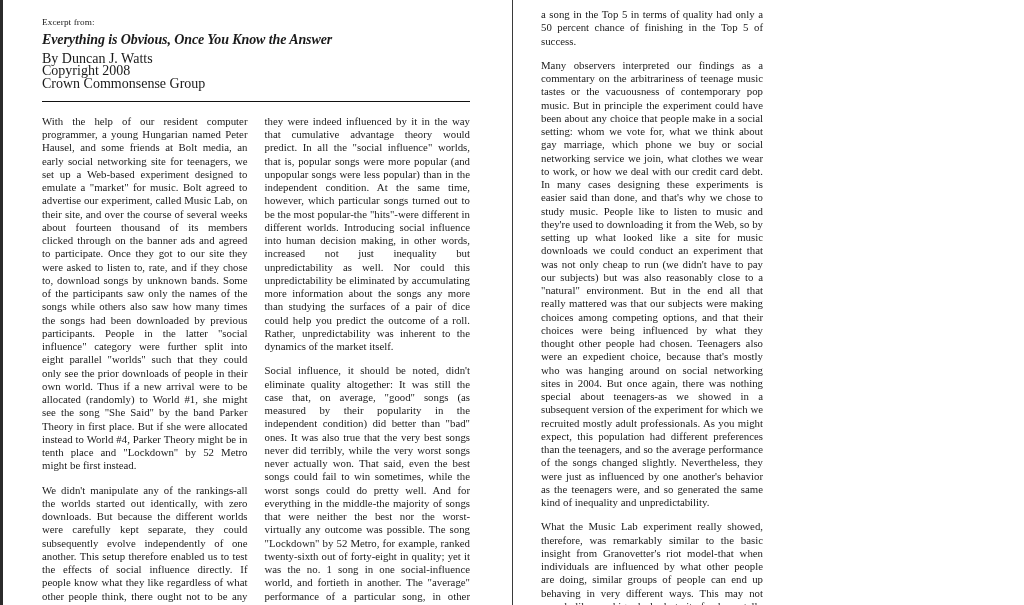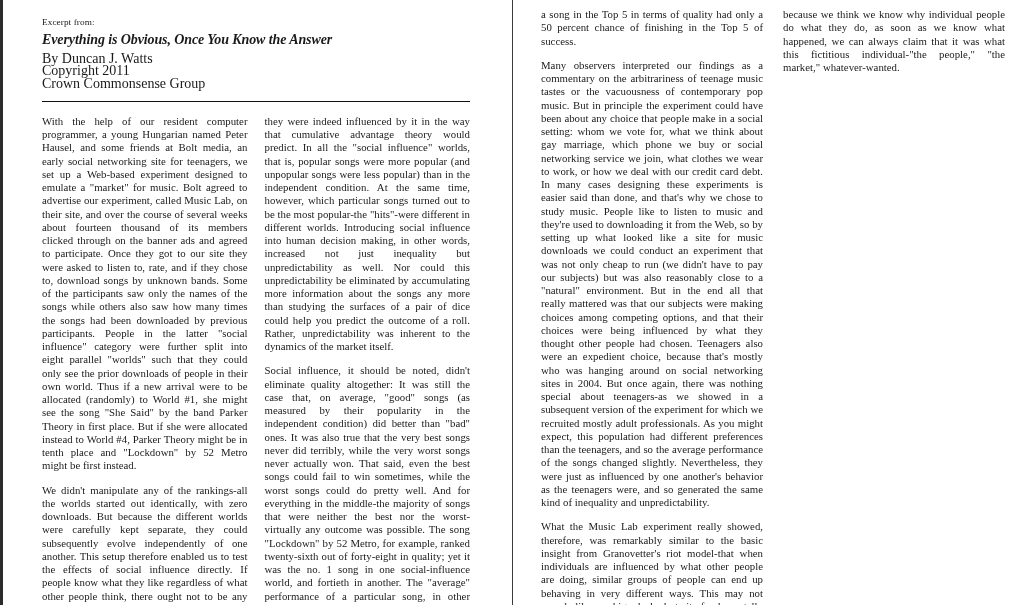--- a/index.html
+++ b/index.html
@@ -114,21 +114,21 @@
 <body>
 
 <div id="viewer">
 
   <div class="page page-left">
 
     <div class="excerpt-header">
       <div class="excerpt-label">Excerpt from:</div>
       <div class="book-title">Everything is Obvious, Once You Know the Answer</div>
       <div class="byline">By Duncan J. Watts</div>
-      <div class="copyright">Copyright 2011</div>
+      <div class="copyright">Copyright 2008</div>
       <div class="publisher">Crown Commonsense Group</div>
     </div>
 
     <hr class="header-rule">
 
     <div class="columns">
       <div class="col">
         <p class="para">With the help of our resident computer programmer, a young Hungarian named Peter Hausel, and some friends at Bolt media, an early social networking site for teenagers, we set up a Web-based experiment designed to emulate a "market" for music. Bolt agreed to advertise our experiment, called Music Lab, on their site, and over the course of several weeks about fourteen thousand of its members clicked through on the banner ads and agreed to participate. Once they got to our site they were asked to listen to, rate, and if they chose to, download songs by unknown bands. Some of the participants saw only the names of the songs while others also saw how many times the songs had been downloaded by previous participants. People in the latter "social influence" category were further split into eight parallel "worlds" such that they could only see the prior downloads of people in their own world. Thus if a new arrival were to be allocated (randomly) to World #1, she might see the song "She Said" by the band Parker Theory in first place. But if she were allocated instead to World #4, Parker Theory might be in tenth place and "Lockdown" by 52 Metro might be first instead.</p>
         <p class="para">We didn't manipulate any of the rankings-all the worlds started out identically, with zero downloads. But because the different worlds were carefully kept separate, they could subsequently evolve independently of one another. This setup therefore enabled us to test the effects of social influence directly. If people know what they like regardless of what other people think, there ought not to be any difference between the social influence and independent conditions. In all cases, the same songs should win by roughly the same amount. But if people do not make decisions independently, and if cumulative advantage applies, the different worlds within the social influence condition should look very different from one another, and they should all look different from the independent condition.</p>
 
@@ -140,19 +140,16 @@
     </div>
   </div>
 
   <div class="page page-right">
     <div class="columns">
       <div class="col">
         <p class="para">a song in the Top 5 in terms of quality had only a 50 percent chance of finishing in the Top 5 of success.</p>
         <p class="para">Many observers interpreted our findings as a commentary on the arbitrariness of teenage music tastes or the vacuousness of contemporary pop music. But in principle the experiment could have been about any choice that people make in a social setting: whom we vote for, what we think about gay marriage, which phone we buy or social networking service we join, what clothes we wear to work, or how we deal with our credit card debt. In many cases designing these experiments is easier said than done, and that's why we chose to study music. People like to listen to music and they're used to downloading it from the Web, so by setting up what looked like a site for music downloads we could conduct an experiment that was not only cheap to run (we didn't have to pay our subjects) but was also reasonably close to a "natural" environment. But in the end all that really mattered was that our subjects were making choices among competing options, and that their choices were being influenced by what they thought other people had chosen. Teenagers also were an expedient choice, because that's mostly who was hanging around on social networking sites in 2004. But once again, there was nothing special about teenagers-as we showed in a subsequent version of the experiment for which we recruited mostly adult professionals. As you might expect, this population had different preferences than the teenagers, and so the average performance of the songs changed slightly. Nevertheless, they were just as influenced by one another's behavior as the teenagers were, and so generated the same kind of inequality and unpredictability.</p>
         <p class="para tight">What the Music Lab experiment really showed, therefore, was remarkably similar to the basic insight from Granovetter's riot model-that when individuals are influenced by what other people are doing, similar groups of people can end up behaving in very different ways. This may not sound like a big deal, but it fundamentally undermines the kind of commonsense explanations that we offer for why some things succeed and others fail, why social norms dictate that we do some things and not others, or even why we believe what we believe. Commonsense explanations sidestep the whole problem of how individual choices aggregate to collective behavior simply by replacing the collective with a representative individual. And</p>
       </div>
-      <div class="col">
-        <p class="para tight">because we think we know why individual people do what they do, as soon as we know what happened, we can always claim that it was what this fictitious individual-"the people," "the market," whatever-wanted.</p>
-      </div>
     </div>
   </div>
 
 </div>
 
 </body></html>

